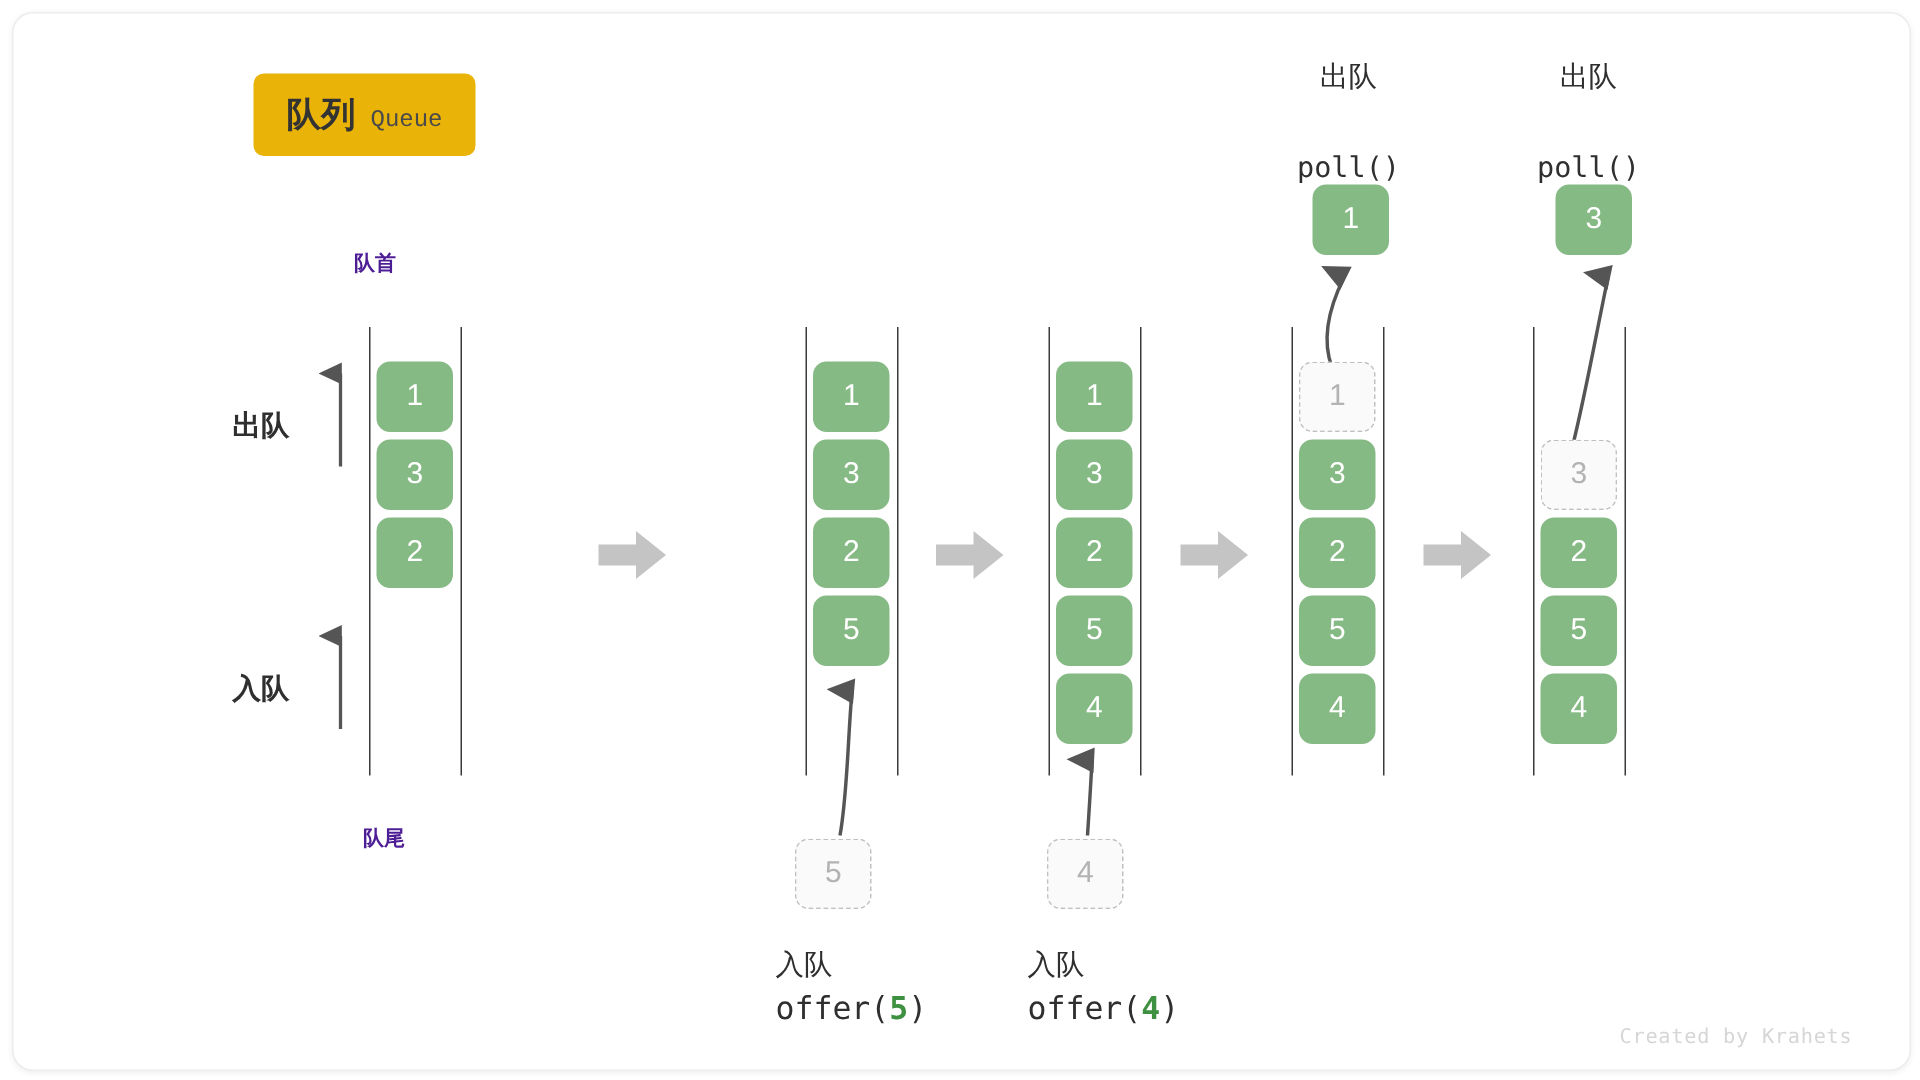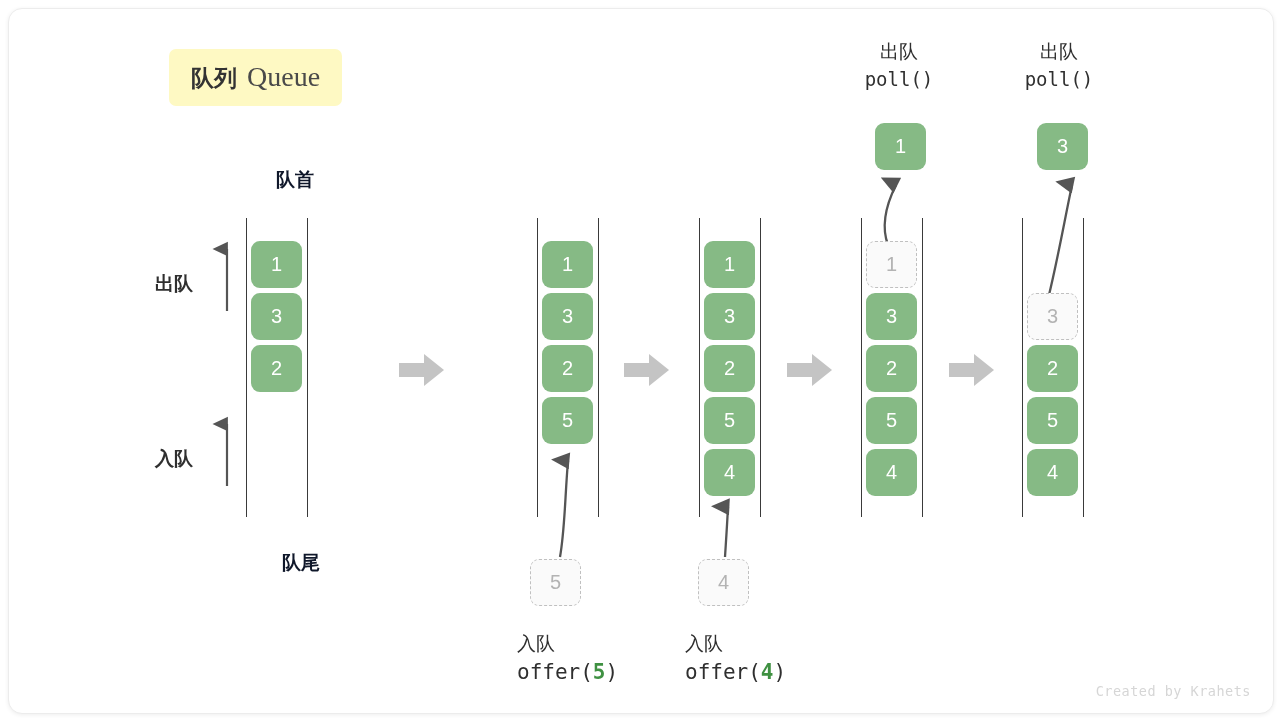--- a/index.html
+++ b/index.html
@@ -11,29 +11,29 @@
     background:#ffffff; border:1px solid #ececec; border-radius:14px;
     box-shadow:0 1px 4px rgba(0,0,0,0.07);
     overflow:hidden;
   }
 
   .abs{position:absolute;}
 
   
   #title-badge{
     position:absolute; left:160px; top:40px;
-    padding:12px 22px; background:#fef9c3; border-radius:7px;
+    padding:12px 22px; background:#eab308; border-radius:7px;
     display:flex; align-items:baseline; gap:10px; white-space:nowrap;
   }
   #title-badge .cn{font-size:23px;font-weight:bold;color:#333;}
-  #title-badge .en{font-size:28px;color:#4a4a4a;
-    font-family:Liberation Serif, serif;}
-
-  
-  .endlabel{font-size:19px;font-weight:bold;color:#0f172a;text-align:right;white-space:nowrap;}
+  #title-badge .en{font-size:16px;color:#4a4a4a;
+    font-family:Liberation Mono, monospace;}
+
+  
+  .endlabel{font-size:14px;font-weight:bold;color:#4c1d95;text-align:left;white-space:nowrap;}
 
   
   .oplabel{font-size:19px;font-weight:bold;color:#2f2f2f;white-space:nowrap;}
 
   
   .rail{position:absolute;width:1.4px;background:#3a3a3a;}
 
   
   .cell{
     position:absolute; width:51px; height:47px; border-radius:9px;
@@ -49,24 +49,24 @@
   
   .caption{position:absolute;text-align:left;white-space:nowrap;line-height:1.42;}
   .caption .cn{font-size:19px;color:#2f2f2f;display:block;}
   .caption .code{font-size:21px;color:#2f2f2f;display:block;
      font-family:"DejaVu Sans Mono","Liberation Mono",monospace;}
   .caption .code .num{color:#3f9142;font-weight:bold;}
 
   .topcap{position:absolute;text-align:center;white-space:nowrap;line-height:1.42;}
   .topcap .cn{font-size:19px;color:#2f2f2f;display:block;font-weight:normal;}
   .topcap .code{font-size:19px;color:#2f2f2f;display:block;
-     font-family:"DejaVu Sans Mono","Liberation Mono",monospace;}
-
-  
-  #credit{position:absolute;right:22px;bottom:14px;font-size:13.5px;color:#d6d6d6;
+     font-family:"DejaVu Sans Mono","Liberation Mono",monospace;margin-top:33px;}
+
+  
+  #credit{position:absolute;right:38px;bottom:14px;font-size:13.5px;color:#d6d6d6;
      font-family:"DejaVu Sans Mono","Liberation Mono",monospace;letter-spacing:.5px;}
 
   svg{position:absolute;overflow:visible;}
 </style>
 </head>
 <body>
 
 <div id="card">
 
   <div id="title-badge">

